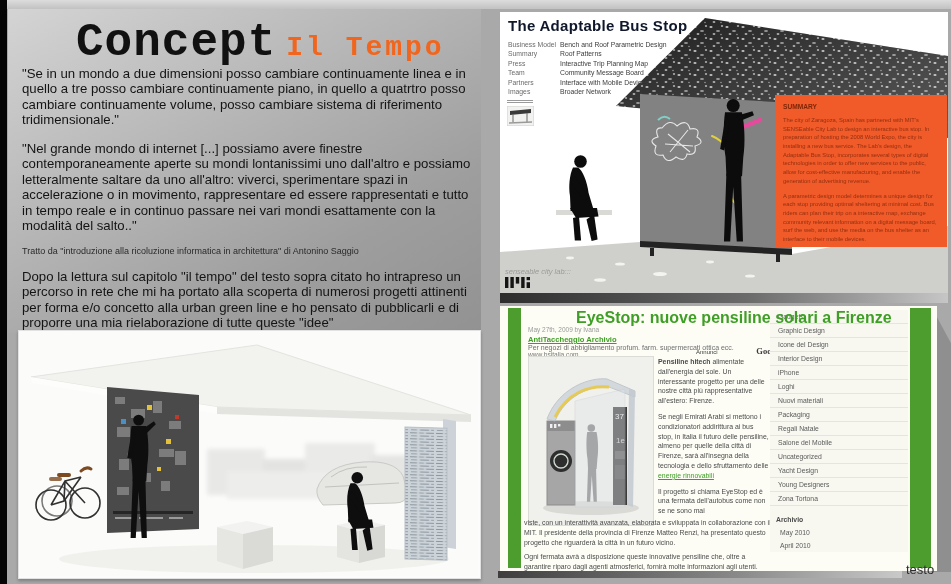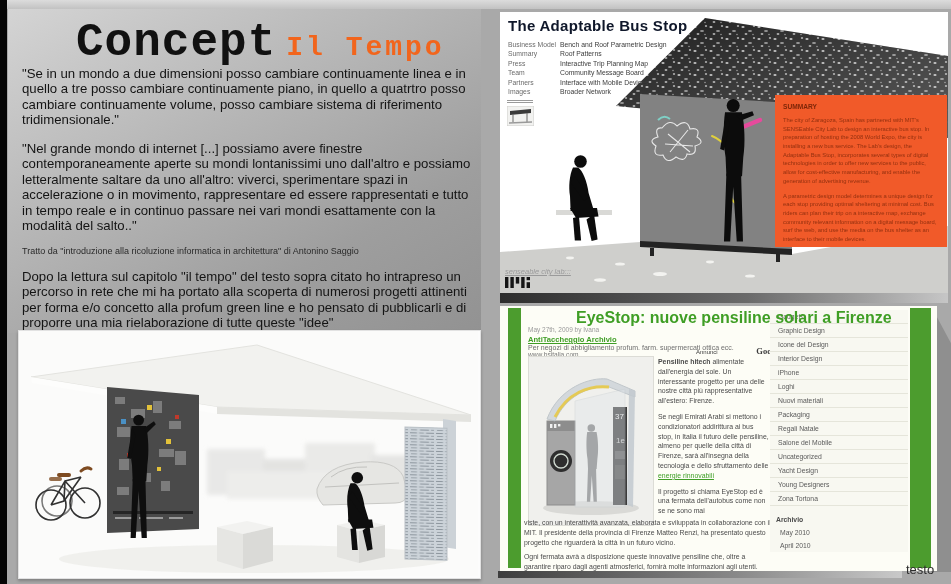--- a/index.html
+++ b/index.html
@@ -31,21 +31,21 @@
   #busstop-nav-left{left:8px;top:28px;color:#6b6b6b;}
   #busstop-nav-right{left:60px;top:28px;color:#3c3c3c;}
   .nav-item{cursor:pointer;}
   #busstop-scene{left:0;top:0;z-index:1;}
   #summary-box{left:275px;top:83px;width:156px;height:136px;padding:8px;z-index:2;}
   #summary-heading{font-size:6.6px;font-weight:700;color:#7e2608;margin:0 0 6px 0;}
   .summary-p{font-size:5.8px;line-height:1.5;color:#93300f;margin:0 0 6px 0;}
   #mini-thumb{left:7px;top:94px;z-index:3;}
   #thumb-caption{left:7px;top:88px;width:26px;z-index:3;}
   #thumb-caption i{display:block;height:1px;background:#9a9a9a;margin-bottom:1px;}
-  #lab-name{left:5px;top:255px;font-size:7.5px;color:#9a9a9a;z-index:3;font-style:italic;text-decoration:underline;}
+  #lab-name{left:5px;top:255px;font-size:7.5px;color:#9a9a9a;z-index:3;font-style:italic;}
   #mit-logo{left:5px;top:265px;z-index:3;}
   #busstop-bottom-bar{left:0;top:281px;width:448px;height:10px;z-index:3;
     background:linear-gradient(to right,#2d2d2d,#6a6a6a 55%,#c6c6c6);}
   
   #eyestop-shadow{left:931px;top:306px;width:20px;height:266px;background:#8f8f8f;
     clip-path:polygon(0 0,100% 14%,100% 100%,0 100%);}
   #eyestop-panel{left:500px;top:306px;width:437px;height:265px;background:#fdfdf6;overflow:hidden;}
   #eyestop-bottom-bar{left:498px;top:571px;width:404px;height:7px;
     background:linear-gradient(to right,#3e3e3e,#8a8a8a 60%,#c9c9c9);}
   .green-stripe{top:2px;height:260px;}
@@ -79,21 +79,21 @@
   <div class="abs" id="top-strip"></div>
 
   <div class="abs" id="concept-panel">
     <div class="abs" id="concept-title-row">
       <span id="concept-title">Concept</span><span id="concept-subtitle" style="color:#f2651c">Il Tempo</span>
     </div>
     <div class="abs" id="concept-text">
       <p>"Se in un mondo a due dimensioni posso cambiare continuamente linea e in quello a tre posso cambiare continuamente piano, in quello a quatrtro posso cambiare continuamente volume, posso cambiare sistema di riferimento tridimensionale."</p>
       <p>"Nel grande mondo di internet [...] possiamo avere finestre contemporaneamente aperte su mondi lontanissimi uno dall'altro e possiamo letteralmente saltare da uno all'altro: viverci, sperimentare spazi in accelerazione o in movimento, rappresentare ed essere rappresentati e tutto in tempo reale e in continuo passare nei vari mondi esattamente con la modalità del salto.."</p>
       <p id="concept-citation">Tratto da "introduzione alla ricoluzione informatica in architettura" di Antonino Saggio</p>
-      <p>Dopo la lettura sul capitolo "il tempo" del testo sopra citato ho intrapreso un percorso in rete che mi ha portato alla scoperta di numerosi progetti  attinenti  per forma e/o concetto alla profum green line e ho pensato di  pubblicarli e di proporre una mia rielaborazione di tutte queste "idee"</p>
+      <p>Dopo la lettura sul capitolo "il tempo" del testo sopra citato ho intrapreso un percorso in rete che mi ha portato alla scoperta di numerosi progetti  attinenti  per forma e/o concetto alla urban green line e ho pensato di  pubblicarli e di proporre una mia rielaborazione di tutte queste "idee"</p>
       <p id="concept-highlight" style="color:#ed6233">UNA PROTESI TECNOLOGICA CREA NUOVE SPAZIALITA' ARCHITETTONICHE è questo il sottotitola0alla base di questo concept</p>
     </div>
   </div>
 
   <div class="abs" id="render-box">
     <svg width="459" height="245" viewBox="0 0 459 245">
       <defs>
         <pattern id="txtp" width="26" height="6" patternUnits="userSpaceOnUse">
           <rect width="26" height="6" fill="#ccd3d9"></rect>
           <rect x="1" y="1" width="7" height="1" fill="#8d969e"></rect>

